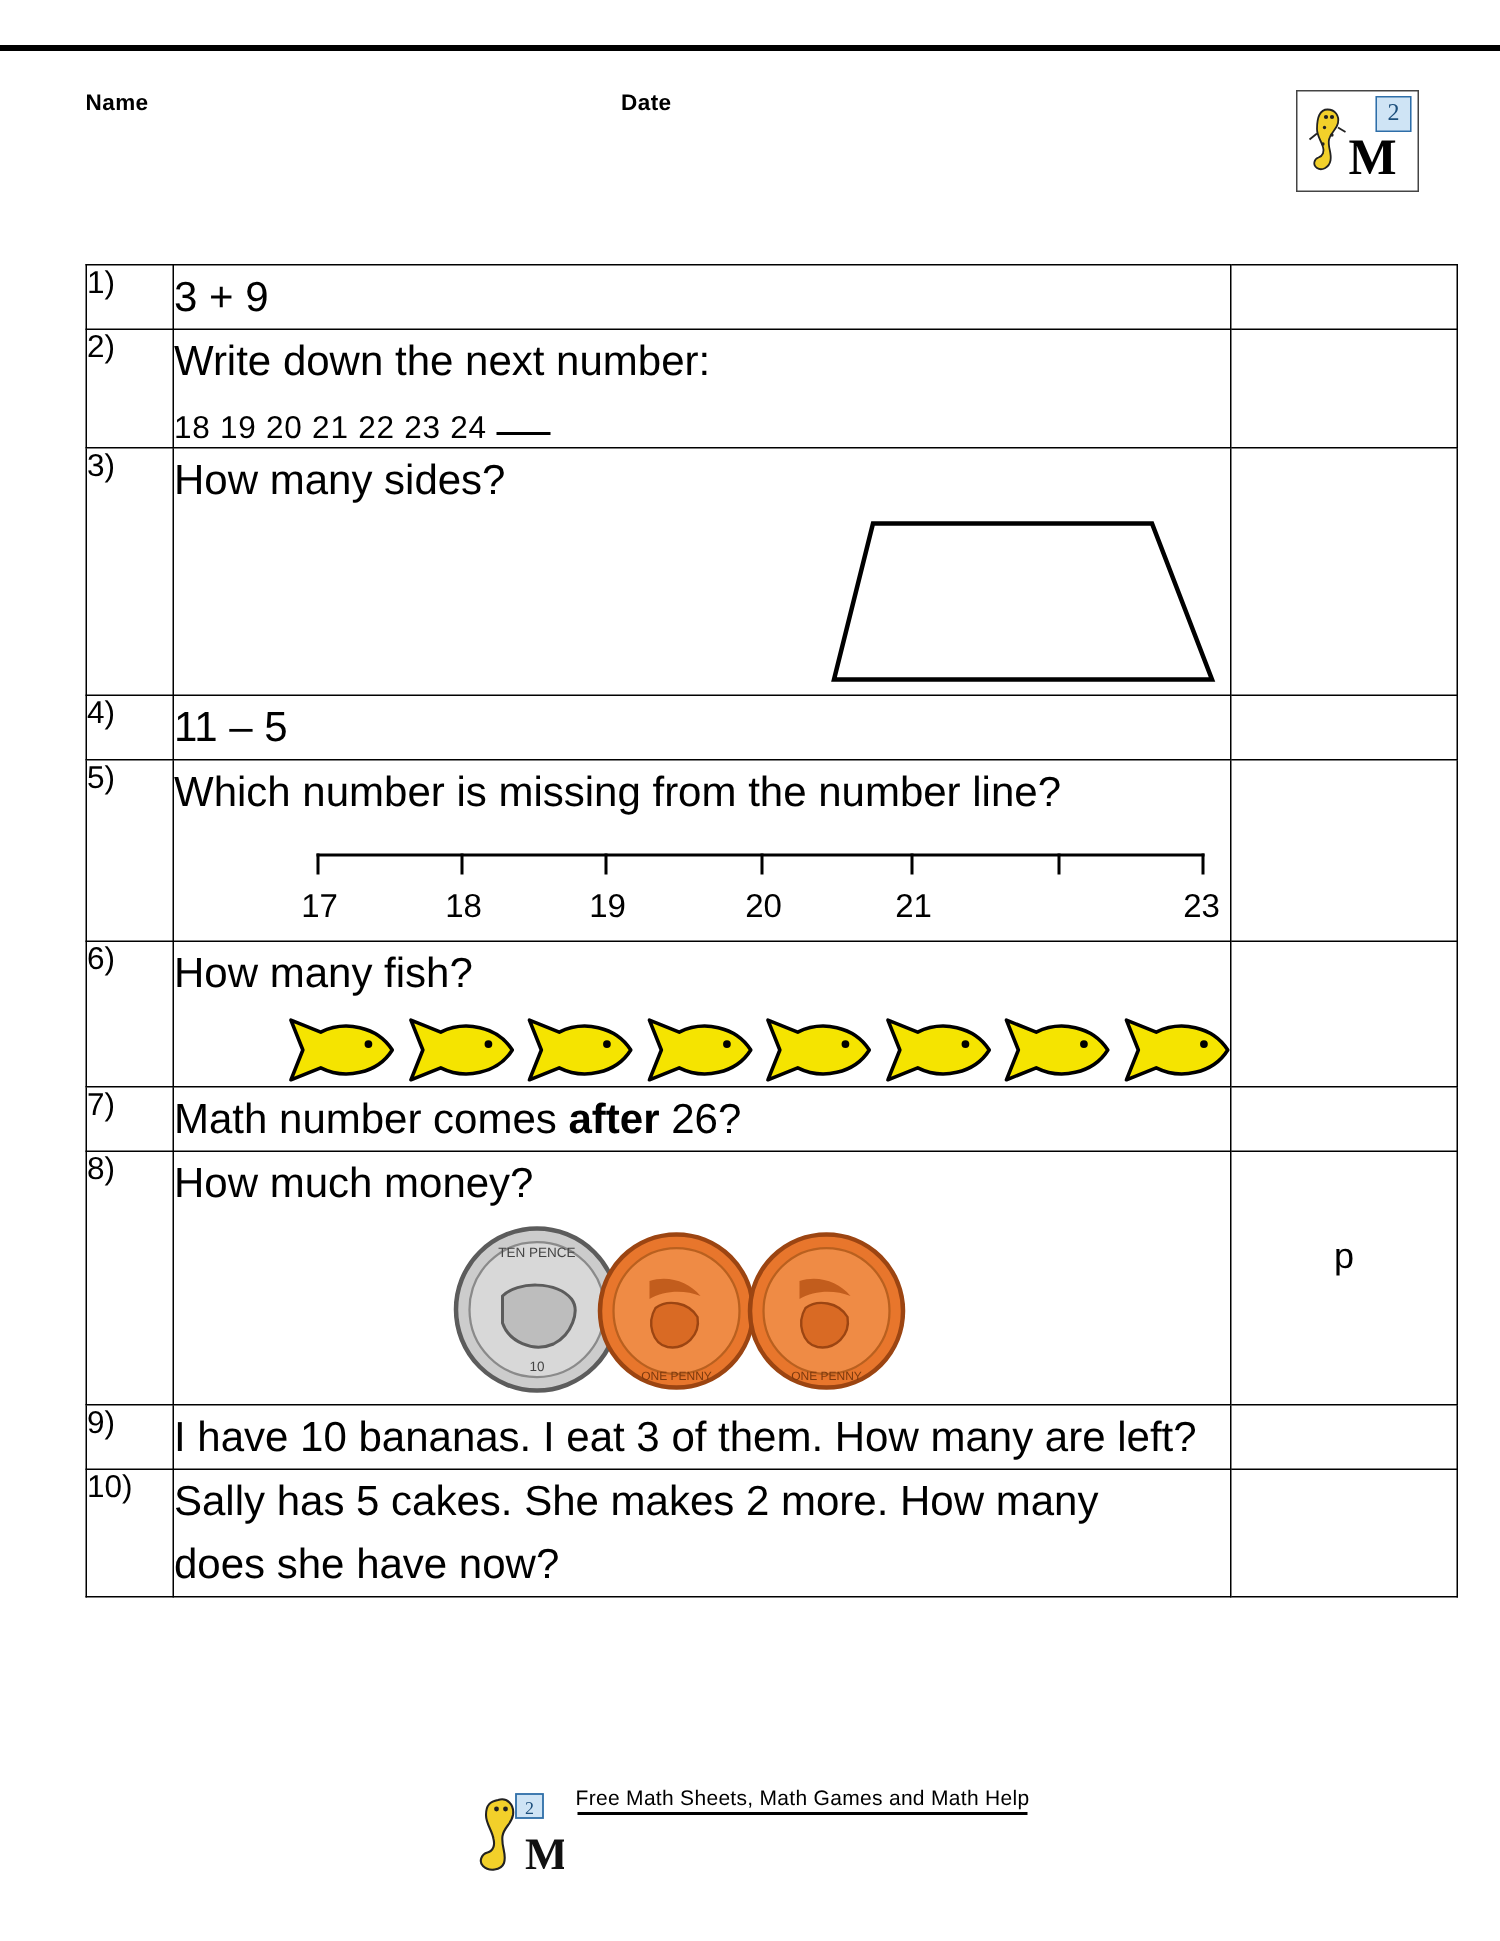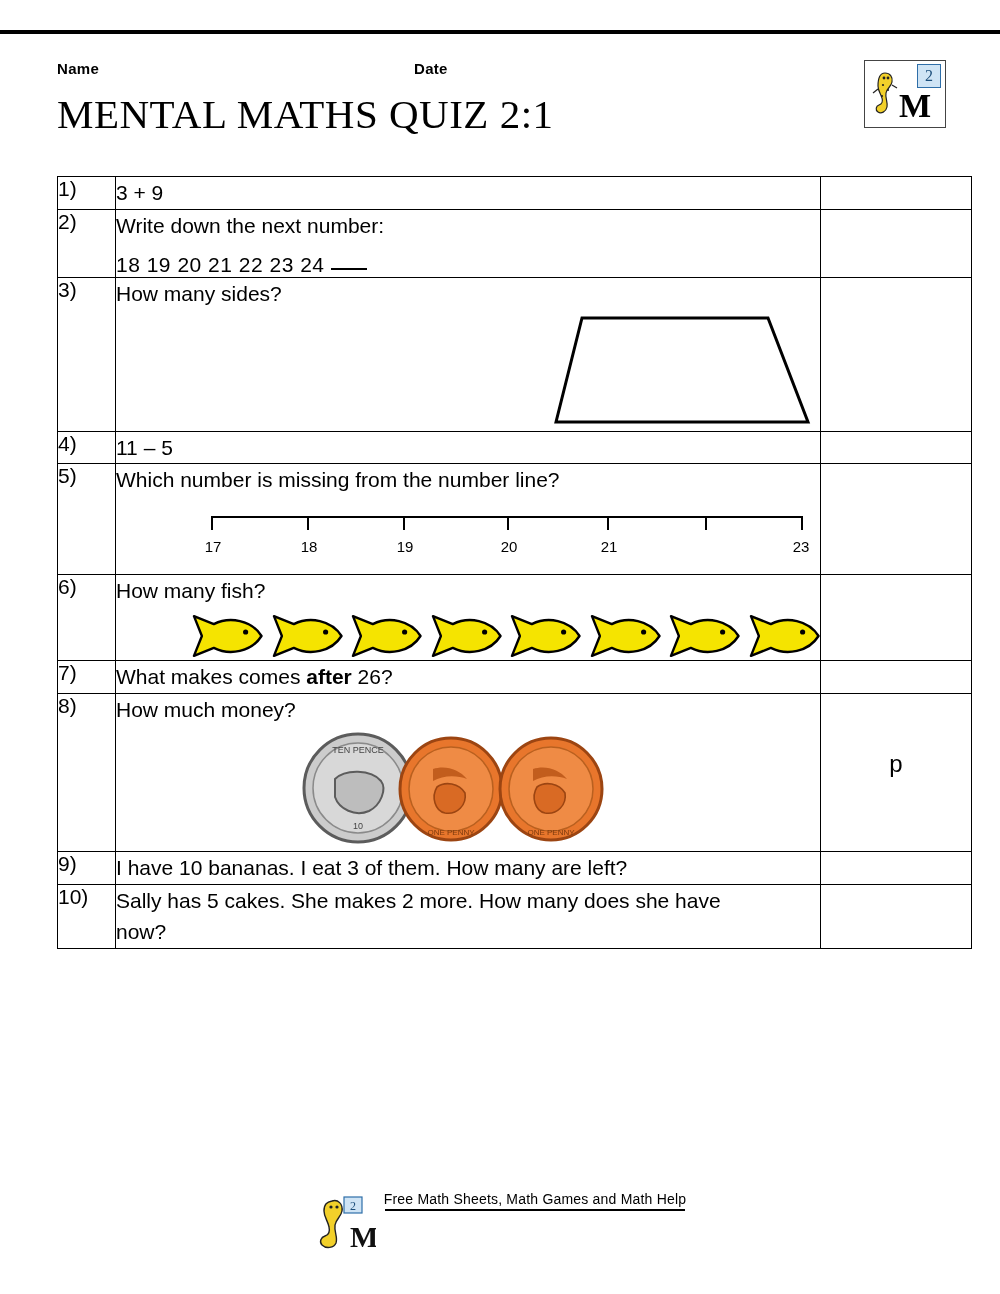--- a/index.html
+++ b/index.html
@@ -124,21 +124,21 @@
   }
   td.body {
     width: 704px;
     font-size: 21px;
     padding: 8px 8px 10px 0;
   }
   td.ans {
     width: 150px;
   }
   .qtext {
-    font-size: 21px;
+    font-size: 28px;
     line-height: 1.5;
   }
   .qtext b { font-weight: bold; }
   .seq-numbers {
     font-size: 21px;
     letter-spacing: 0.5px;
     margin-top: 12px;
   }
   .blank-line {
     display: inline-block;
@@ -206,21 +206,21 @@
   .numline .tick {
     position: absolute;
     top: 0;
     width: 2px;
     height: 14px;
     background: #000;
   }
   .numline .lbl {
     position: absolute;
     top: 22px;
-    font-size: 15px;
+    font-size: 22px;
     transform: translateX(-50%);
   }
   .trapezoid {
     margin-top: 4px;
     margin-left: 404px;
   }
   .footer {
     position: absolute;
     left: 0;
     top: 1190px;
@@ -260,21 +260,20 @@
 </head>
 <body>
 
 <div class="page">
 
   <div class="top-rule"></div>
 
   <div class="header">
     <div class="name-label">Name</div>
     <div class="date-label">Date</div>
-    <div class="quiz-title">MENTAL MATHS QUIZ 2:1</div>
 
     <div class="logo-box">
       <svg class="logo-sal" viewBox="0 0 28 50">
         <path d="M14 4 C19 4 22 8 21 13 C20 18 16 19 15 24 C14 29 17 33 16 38 C15 43 10 45 7 43 C4 41 5 37 8 36 C11 35 12 32 11 29 C10 25 7 22 7 17 C7 9 9 4 14 4 Z" fill="#f2d02a" stroke="#222" stroke-width="1.2"></path>
         <circle cx="13" cy="9" r="1.4" fill="#222"></circle>
         <circle cx="17" cy="9" r="1.4" fill="#222"></circle>
         <circle cx="12" cy="16" r="1.1" fill="#222"></circle>
         <circle cx="17" cy="21" r="1.1" fill="#222"></circle>
         <circle cx="11" cy="27" r="1.1" fill="#222"></circle>
         <path d="M7 20 L2 24" stroke="#222" stroke-width="1.2" fill="none"></path>
@@ -386,21 +385,21 @@
                 <circle cx="60" cy="20" r="2.6" fill="#000"></circle>
               </svg>
         </div>
       </td>
       <td class="ans"></td>
     </tr>
 
     <tr>
       <td class="num">7)</td>
       <td class="body">
-        <div class="qtext"><span>What makes comes </span><b>after</b><span> 26?</span></div>
+        <div class="qtext"><span>Math number comes </span><b>after</b><span> 26?</span></div>
       </td>
       <td class="ans"></td>
     </tr>
 
     <tr>
       <td class="num">8)</td>
       <td class="body">
         <div class="qtext">How much money?</div>
         <div style="margin-top:6px; margin-left:185px; position:relative; height:120px;">
           <svg style="position:absolute; left:0; top:0;" width="115" height="115" viewBox="0 0 115 115">

